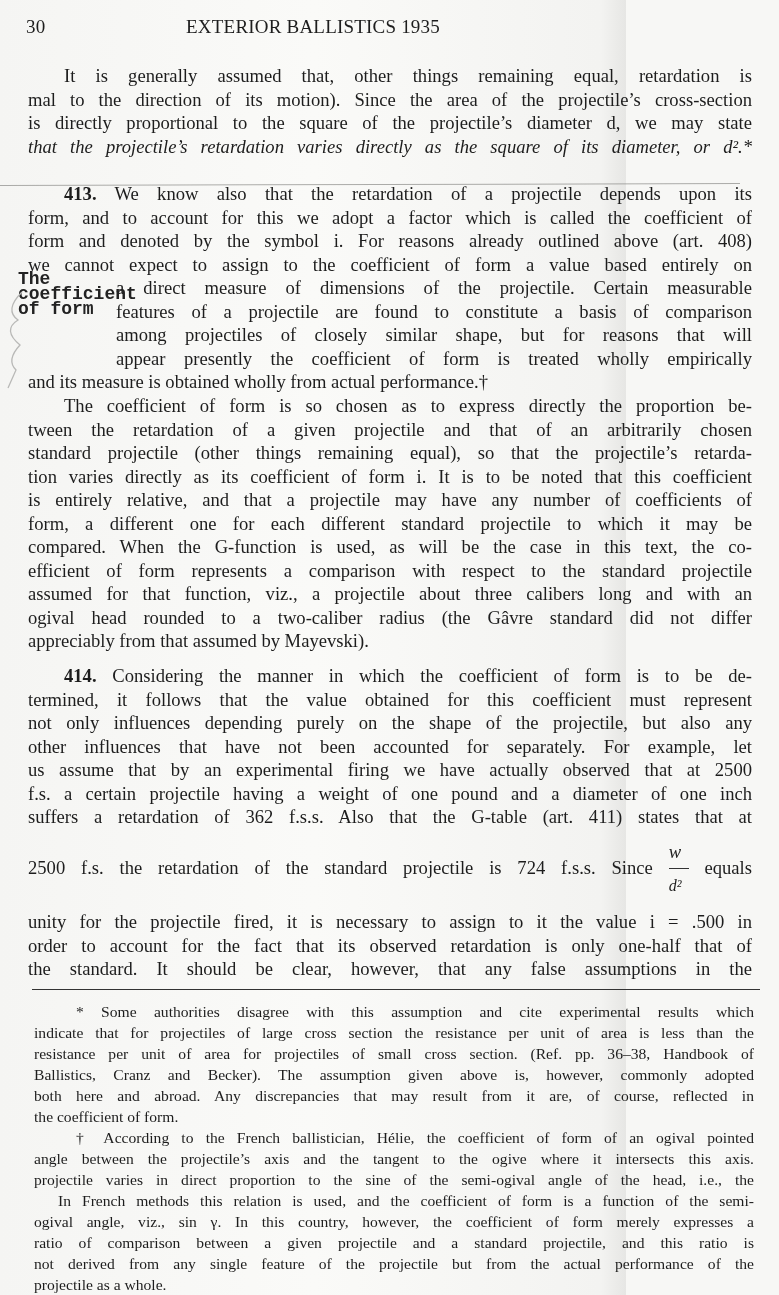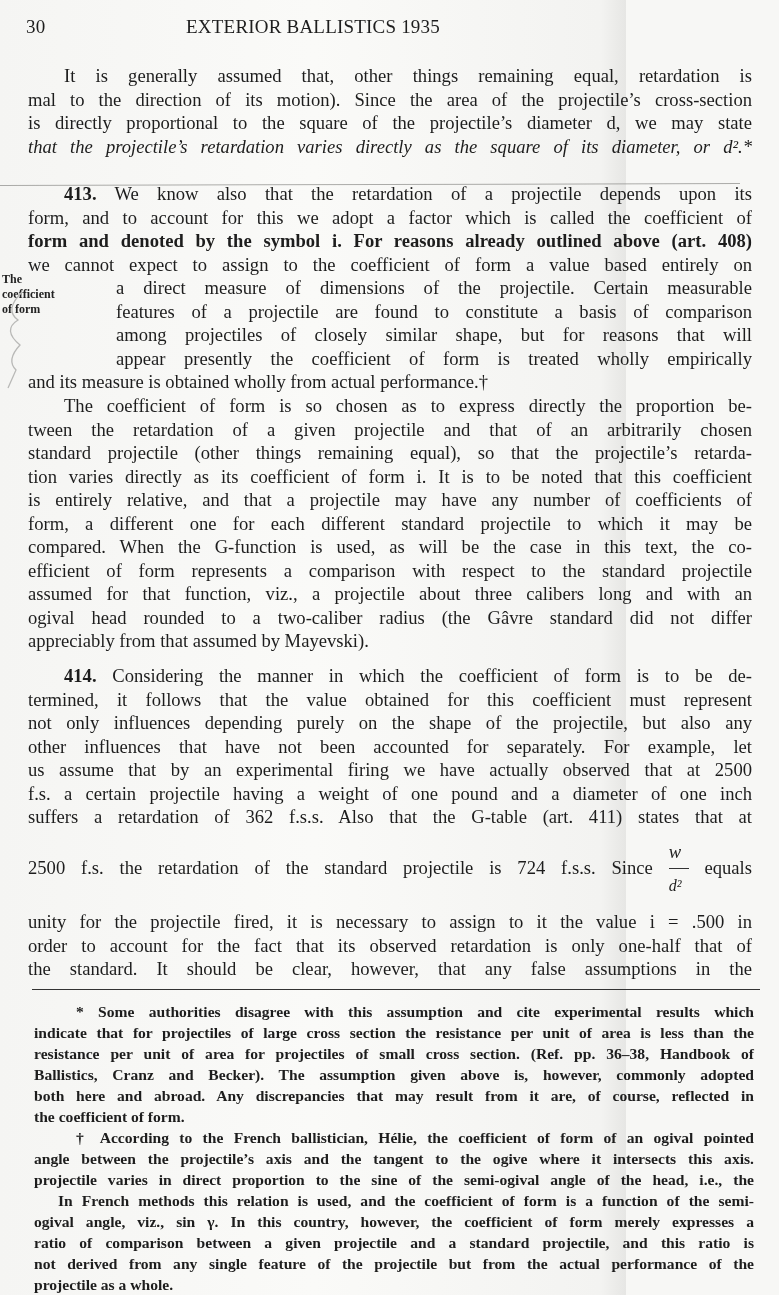--- a/index.html
+++ b/index.html
@@ -21,44 +21,44 @@
     .header .pageno { position: absolute; left: 0; top: 0; }
     .header .title { position: absolute; left: 0; right: 0; top: 0; text-align: center; }
     .body { position: absolute; left: 28px; width: 724px; font-size: 18.6px; line-height: 23.5px; text-align: justify; }
     .line { white-space: nowrap; display: block; height: 23.5px; text-align-last: justify; text-align: justify; }
     .line.last { text-align-last: left; }
     .indent { padding-left: 36px; }
     .side-indent { padding-left: 88px; }
     i, .it { font-style: italic; }
     b, .bold { font-weight: bold; }
     .sidenote {
-      position: absolute; left: 2px; top: 272px;
-      font-family: Liberation Serif, serif; font-weight: bold;
-      font-size: 12px; line-height: 15px; color: #222;
+      position: absolute; left: 18px; top: 272px;
+      font-family: Liberation Mono, monospace; font-weight: bold;
+      font-size: 18px; line-height: 15px; color: #222;
     }
     .pencil-underline {
       position: absolute; left: 0px; top: 181px; width: 740px; height: 3px;
       border-bottom: 1.5px solid #8a8a88; opacity: 0.7;
       transform: rotate(-0.15deg);
     }
     .pencil-mark { position: absolute; left: 0; top: 290px; width: 30px; height: 100px; }
     .fraction {
       display: inline-block; position: relative; width: 20px; vertical-align: middle;
       text-align: center;
     }
     .fraction .num { position: absolute; left: 0; right: 0; top: -30px; font-style: italic; }
     .fraction .bar { position: absolute; left: 0; right: 0; top: -2px; border-top: 1px solid #333; }
     .fraction .den { position: absolute; left: 0; right: 0; top: 4px; font-style: italic; font-size: 16px; }
     .rule {
       position: absolute; left: 32px; width: 728px; top: 989px; height: 0;
       border-top: 1.5px solid #333;
     }
     .footnotes {
       position: absolute; left: 34px; width: 720px; top: 1001px;
-      font-size: 15.6px; line-height: 21px; text-align: justify; font-weight: bold;
+      font-size: 15.6px; line-height: 21px; text-align: justify;
     }
     .footnotes .line { height: 21px; }
     .fn-indent { padding-left: 42px; }
   </style>
 </head>
 <body>
 
 <div class="page">
 
   <div class="header">
@@ -70,21 +70,21 @@
     <span class="line indent"><span style="white-space: nowrap; word-spacing: 0px;">It is generally assumed that, other things remaining equal, retardation is</span></span>
     <span class="line"><span style="white-space: nowrap; word-spacing: 0px;">mal to the direction of its motion). Since the area of the projectile’s cross-section</span></span>
     <span class="line"><span style="white-space: nowrap; word-spacing: 0px;">is directly proportional to the square of the projectile’s diameter d, we may state</span></span>
     <span class="line it"><span style="white-space: nowrap; word-spacing: 0px;">that the projectile’s retardation varies directly as the square of its diameter, or d².*</span></span>
   </div>
   <div class="pencil-underline"></div>
 
   <div class="body" style="top:182px;">
     <span class="line indent"><span style="white-space: nowrap; word-spacing: 0px;"><b>413.</b> <span>We know also that the retardation of a projectile depends upon its</span></span></span>
     <span class="line"><span style="white-space: nowrap; word-spacing: 0px;">form, and to account for this we adopt a factor which is called the coefficient of</span></span>
-    <span class="line"><span style="white-space: nowrap; word-spacing: 0px; font-weight: bold;">form and denoted by the symbol i. For reasons already outlined above (art. 408)</span></span>
+    <span class="line"><span style="white-space: nowrap; word-spacing: 0px;">form and denoted by the symbol i. For reasons already outlined above (art. 408)</span></span>
     <span class="line"><span style="white-space: nowrap; word-spacing: 0px;">we cannot expect to assign to the coefficient of form a value based entirely on</span></span>
     <span class="line side-indent"><span style="white-space: nowrap; word-spacing: 0px;">a direct measure of dimensions of the projectile. Certain measurable</span></span>
     <span class="line side-indent"><span style="white-space: nowrap; word-spacing: 0px;">features of a projectile are found to constitute a basis of comparison</span></span>
     <span class="line side-indent"><span style="white-space: nowrap; word-spacing: 0px;">among projectiles of closely similar shape, but for reasons that will</span></span>
     <span class="line side-indent"><span style="white-space: nowrap; word-spacing: 0px;">appear presently the coefficient of form is treated wholly empirically</span></span>
     <span class="line last"><span style="white-space: nowrap;">and its measure is obtained wholly from actual performance.†</span></span>
   </div>
 
   <div class="sidenote">
     <div>The</div>

